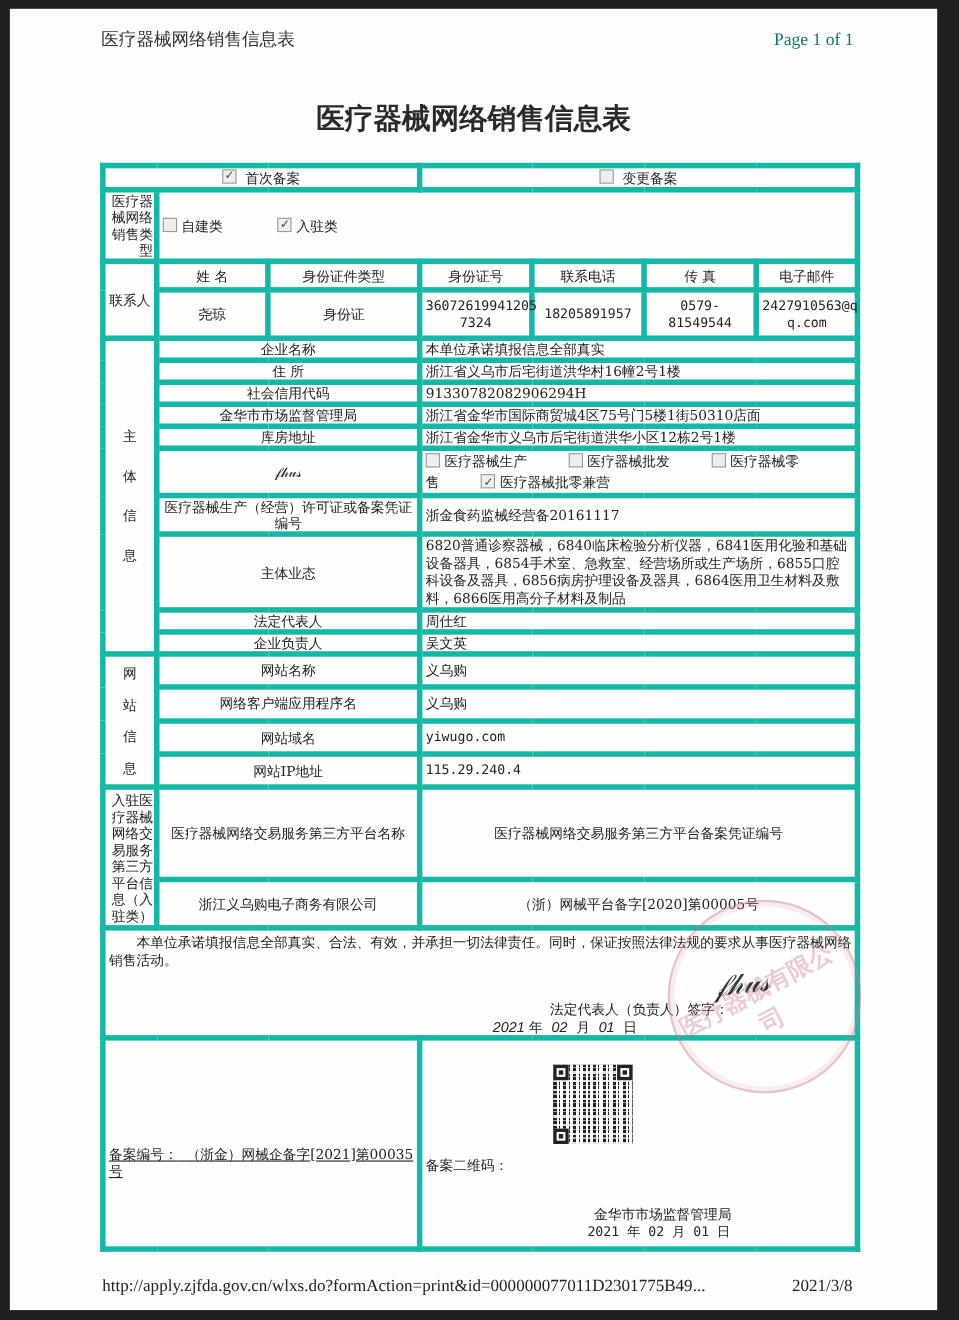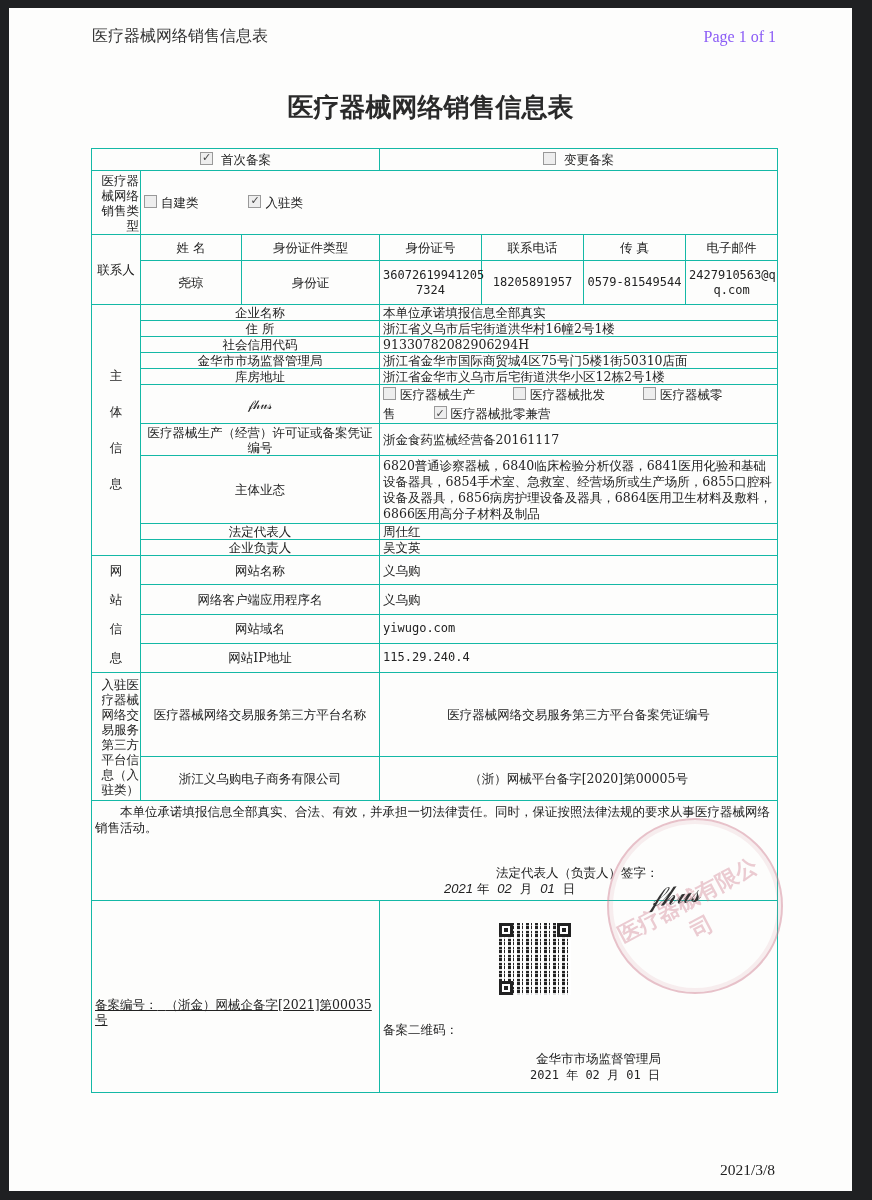--- a/index.html
+++ b/index.html
@@ -1,26 +1,26 @@
 <!DOCTYPE html>
 <html><head>
 <meta charset="utf-8">
 <style>
   html,body{margin:0;padding:0;}
   body{width:872px;height:1200px;background:#1f2022;position:relative;overflow:hidden;font-family:"DejaVu Serif","Liberation Serif",serif;color:#222;}
   .page{position:absolute;left:9px;top:8px;width:843px;height:1183px;background:#fdfdfc;}
   .hdr-left{position:absolute;left:83px;top:18px;font-size:16px;color:#333;font-family:"Liberation Serif",serif;}
-  .hdr-right{position:absolute;right:76px;top:20px;font-size:16px;color:#8b5cf6;font-family:"Liberation Serif",serif;}
+  .hdr-right{position:absolute;right:76px;top:20px;font-size:16px;color:#0f766e;font-family:"Liberation Serif",serif;}
   .title{position:absolute;left:0;right:0;top:82px;text-align:center;font-size:26px;font-weight:bold;font-family:"DejaVu Sans","Liberation Sans",sans-serif;letter-spacing:0px;color:#2a2a2a;}
   .footer-url{position:absolute;left:84px;top:1153px;font-size:15.5px;color:#222;font-family:"Liberation Serif",serif;}
   .footer-date{position:absolute;left:711px;top:1153px;font-size:15.5px;color:#222;font-family:"Liberation Serif",serif;}
 
   .grid{position:absolute;left:82px;top:140px;width:686px;}
   table.f{border-collapse:collapse;width:686px;table-layout:fixed;font-size:12.5px;}
-  table.f td{border:1px solid #14b8a6;padding:0 3px;vertical-align:middle;line-height:15px;}
+  table.f td{border:5px solid #14b8a6;padding:0 3px;vertical-align:middle;line-height:15px;}
   .c{text-align:center;}
   .l{text-align:left;}
   .vlab{text-align:right;font-size:12.5px;line-height:15px;padding:0 1px !important;}
   .cb{display:inline-block;width:11px;height:11px;border:1px solid #999;background:#eee;vertical-align:-1px;margin-right:4px;position:relative;}
   .cb.on::after{content:"\2713";position:absolute;left:1px;top:-3px;font-size:11px;color:#444;font-family:"DejaVu Sans",sans-serif;}
   .mono{font-family:"DejaVu Sans Mono","Liberation Mono",monospace;font-size:12px;}
   .qr{width:72px;height:72px;margin:0 auto;background:
      repeating-linear-gradient(90deg,#222 0 3px,#fff 3px 5px,#222 5px 6px,#fff 6px 9px),
      #222;position:relative;}
   .qr::before{content:"";position:absolute;inset:0;background:repeating-linear-gradient(0deg,rgba(255,255,255,.85) 0 2px,transparent 2px 5px,rgba(255,255,255,.6) 5px 6px,transparent 6px 8px);}
@@ -188,28 +188,29 @@
       <tr style="height:192px">
         <td colspan="3" class="l" style="vertical-align:top;padding-top:96px;text-decoration:underline;">
           <span>备案编号：</span>&nbsp;&nbsp;<span>（浙金）网械企备字[2021]第00035号</span>
         </td>
         <td colspan="4" style="vertical-align:top;padding-top:22px;position:relative;">
           <div class="qr" style="margin-left:116px;margin-right:0;">
             <div class="fp" style="left:0;top:0"></div>
             <div class="fp" style="right:0;top:0"></div>
             <div class="fp" style="left:0;bottom:0"></div>
           </div>
-          <div style="margin-top:27px">备案二维码：</div>
+          <div style="margin-top:12px">备案二维码：</div>
           <div style="position:absolute;left:156px;top:150px;">金华市市场监督管理局</div>
           <div style="position:absolute;left:150px;top:167px;" class="mono">2021 年 02 月 01 日</div>
         </td>
       </tr>
     </tbody>
       </table>
   </div>
 
   <div class="stamp">
       <span>医疗器械有限公司</span>
     </div>
   <div class="sig">𝒻𝒽𝓊𝓈</div>
 
+  <div class="footer-url">http://apply.zjfda.gov.cn/wlxs.do?formAction=print&amp;id=000000077011D2301775B49...</div>
   <div class="footer-date">2021/3/8</div>
 </div>
 
 </body></html>

